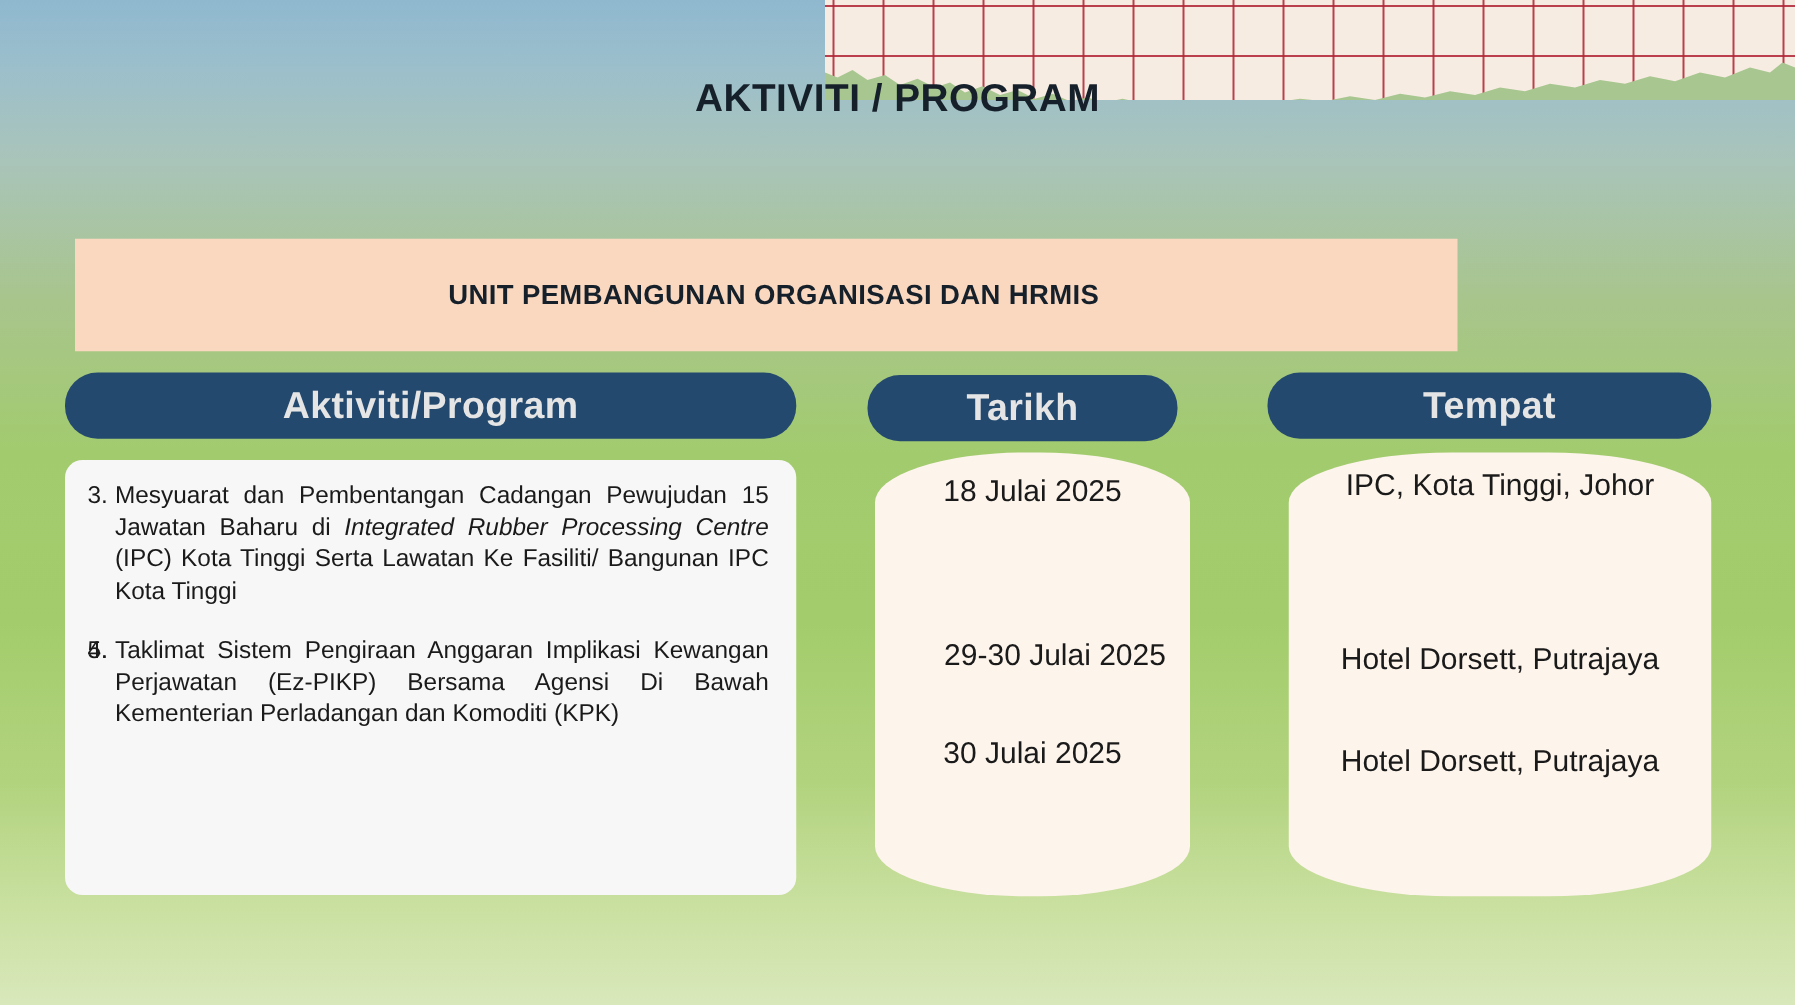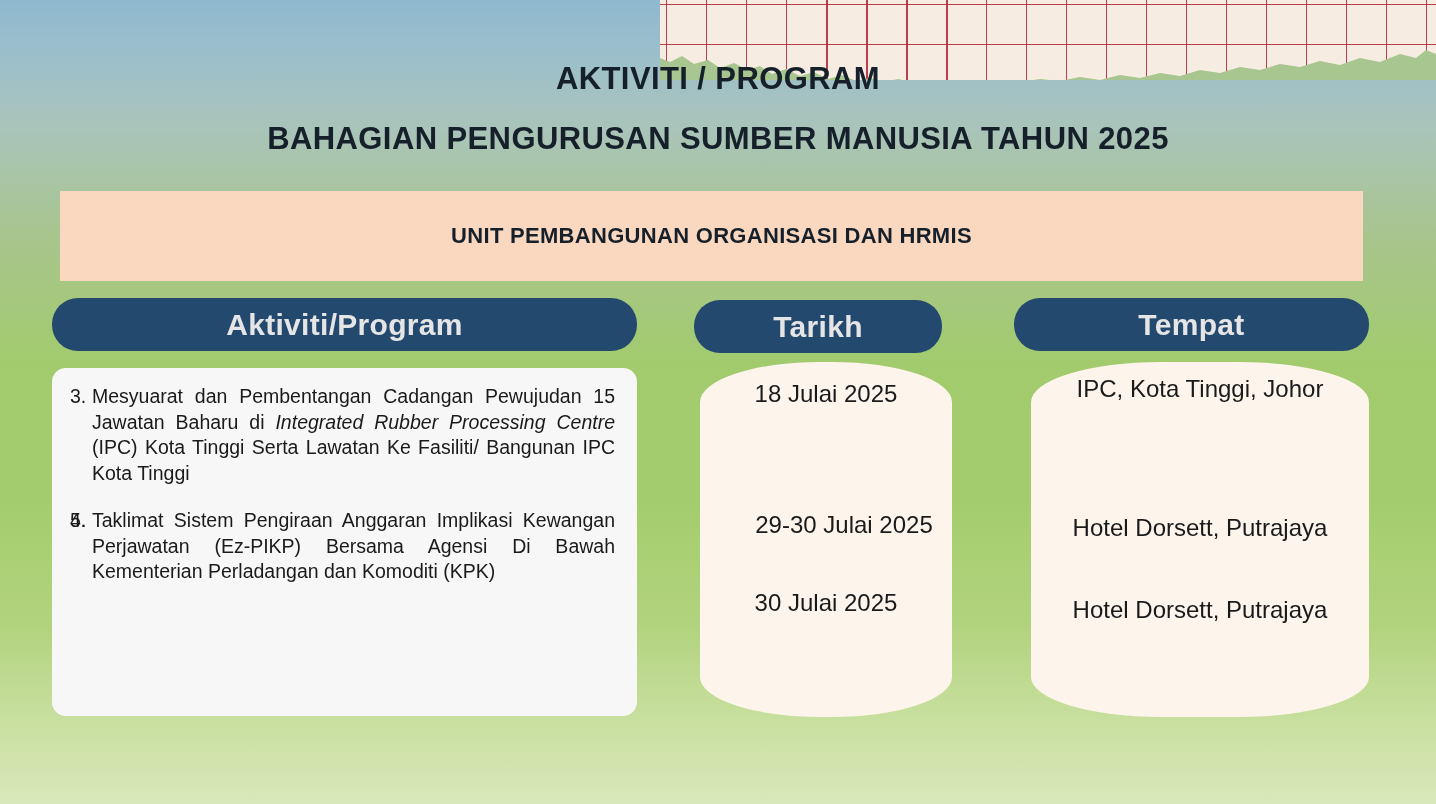--- a/index.html
+++ b/index.html
@@ -75,26 +75,27 @@
     font-weight: bold;
     color: #16202b;
     letter-spacing: 0.4px;
     line-height: 1.1;
   }
 
   .unit-banner {
     position: absolute;
     top: 191px;
     left: 60px;
-    width: 1303px;
+    width: 1094px;
     height: 90px;
     background: #fad8bf;
     display: flex;
     align-items: center;
     justify-content: center;
+    padding-left: 12px;
   }
   .unit-banner-text {
     font-size: 22px;
     font-weight: bold;
     color: #16202b;
     letter-spacing: 0.3px;
   }
 
   .hdr {
     position: absolute;
@@ -186,21 +187,20 @@
   <div class="torn-photo">
     <div class="paper"></div>
     <svg class="torn-edge" viewBox="0 0 776 46" preserveAspectRatio="none">
       <path d="M0,0 L0,22 L10,26 L22,20 L34,28 L48,24 L60,32 L74,27 L88,34 L100,30 L112,38 L126,33 L140,40 L154,36 L168,43 L182,39 L196,45 L210,42 L224,46 L238,43 L252,46 L266,44 L280,46 L300,45 L320,46 L340,44 L360,46 L380,43 L400,45 L420,41 L440,44 L460,39 L480,42 L500,37 L520,40 L540,34 L560,37 L580,31 L600,34 L620,28 L640,31 L660,25 L680,29 L700,22 L720,26 L740,18 L756,22 L766,14 L776,18 L776,0 Z" fill="#a6c58e" opacity="0"></path>
       <path d="M0,22 L10,26 L22,20 L34,28 L48,24 L60,32 L74,27 L88,34 L100,30 L112,38 L126,33 L140,40 L154,36 L168,43 L182,39 L196,45 L210,42 L224,46 L238,43 L252,46 L266,44 L280,46 L300,45 L320,46 L340,44 L360,46 L380,43 L400,45 L420,41 L440,44 L460,39 L480,42 L500,37 L520,40 L540,34 L560,37 L580,31 L600,34 L620,28 L640,31 L660,25 L680,29 L700,22 L720,26 L740,18 L756,22 L766,14 L776,18 L776,46 L0,46 Z" fill="#a7c690"></path>
     </svg>
   </div>
 
   <div class="title-block">
     <div class="title-line1">AKTIVITI / PROGRAM</div>
-    <div class="title-line2">BAHAGIAN PENGURUSAN SUMBER MANUSIA TAHUN 2025</div>
   </div>
 
   <div class="unit-banner">
     <div class="unit-banner-text">UNIT PEMBANGUNAN ORGANISASI DAN HRMIS</div>
   </div>
 
   <div class="hdr hdr-activity">Aktiviti/Program</div>
   <div class="hdr hdr-date">Tarikh</div>
   <div class="hdr hdr-place">Tempat</div>
 

